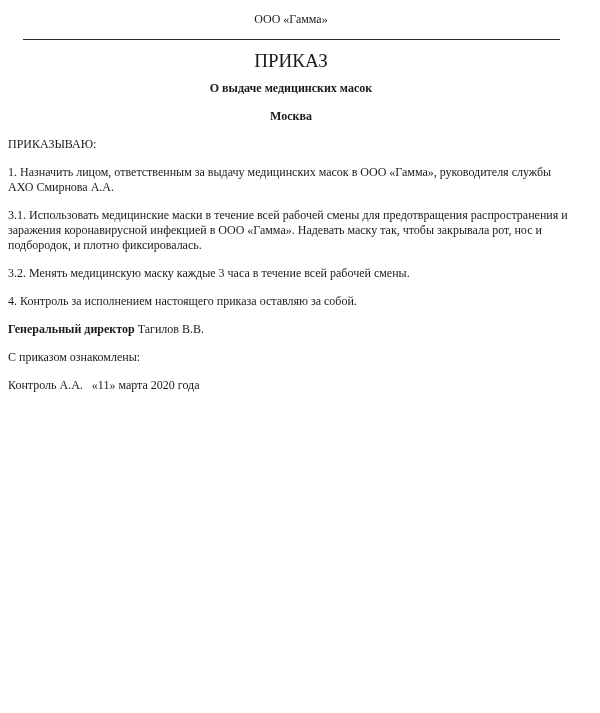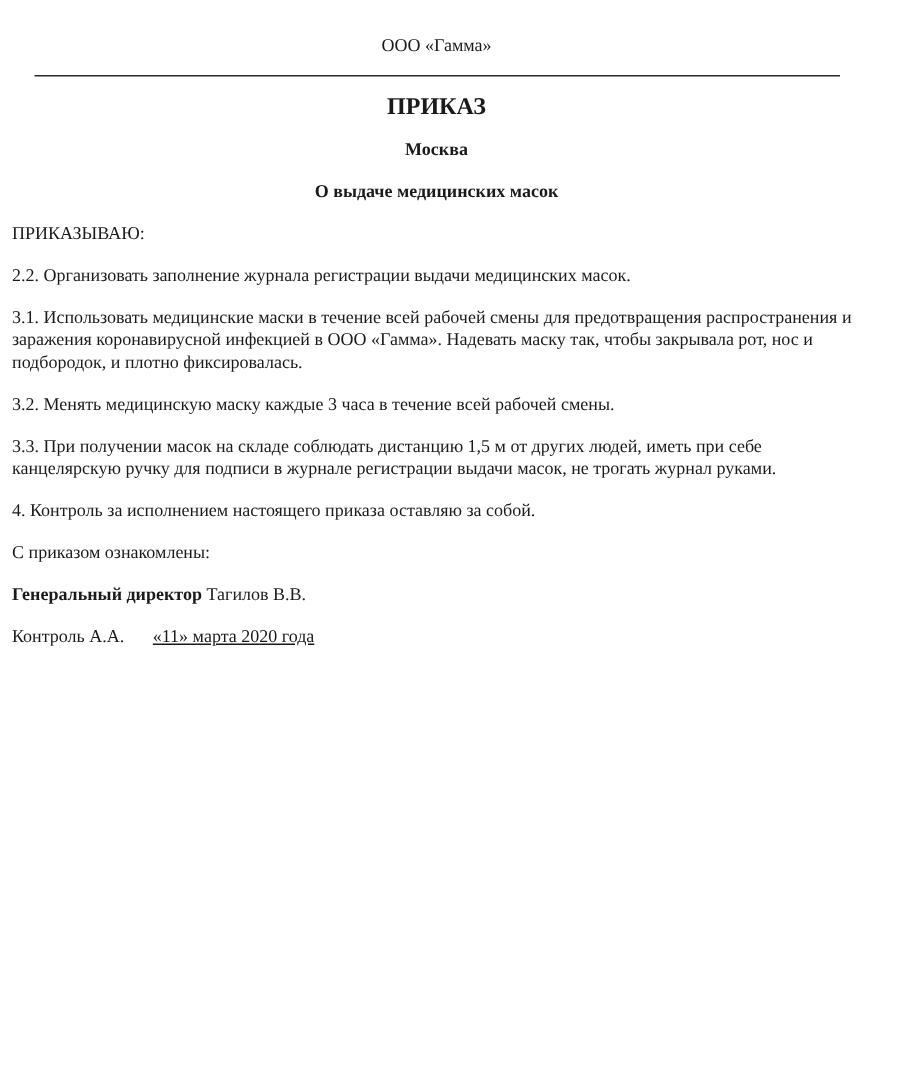--- a/index.html
+++ b/index.html
@@ -13,70 +13,69 @@
   .doc {
     width: 600px;
     height: 713px;
     padding: 8px 26px 8px 8px;
     font-family: "Liberation Serif", "DejaVu Serif", serif;
     font-size: 12px;
     line-height: 15px;
     color: #1a1a1a;
   }
   .doc p { margin: 13px 0 0 0; }
-  .doc p.first { margin-top: 15px; }
+  .doc p.first { margin-top: 4px; }
   .center { text-align: center; }
   .bold { font-weight: bold; }
   .caption { margin-top: 2px; }
   .rule {
     height: 0;
     border-bottom: 1px solid #2a2a2a;
     width: 537px;
     margin: 12px auto 0 auto;
   }
   .doc-title {
-    font-size: 16px;
-    font-weight: bold;
+    font-size: 19px;
+    font-weight: normal;
     margin-top: 15px;
   }
   .subject { margin-top: 15px; }
   .city { margin-top: 15px; }
-  .ack-date { margin-left: 16px; text-decoration: underline; }
+  .ack-date { margin-left: 6px; }
 </style>
 </head>
 <body>
 
 <div class="doc">
 
   <p class="center first">ООО «Гамма»</p>
 
   <div class="rule"></div>
 
 
   <p class="center doc-title">ПРИКАЗ</p>
 
 
+  <p class="center bold subject">О выдаче медицинских масок</p>
+
   <p class="center bold city">Москва</p>
-
-  <p class="center bold subject">О выдаче медицинских масок</p>
 
 
   <p>ПРИКАЗЫВАЮ:</p>
 
-  <p>2.2. Организовать заполнение журнала регистрации выдачи медицинских масок.</p>
+  <p>1. Назначить лицом, ответственным за выдачу медицинских масок в ООО «Гамма», руководителя службы АХО Смирнова А.А.</p>
   <p>3.1. Использовать медицинские маски в течение всей рабочей смены для предотвращения распространения и заражения коронавирусной инфекцией в ООО «Гамма». Надевать маску так, чтобы закрывала рот, нос и подбородок, и плотно фиксировалась.</p>
   <p>3.2. Менять медицинскую маску каждые 3 часа в течение всей рабочей смены.</p>
-  <p>3.3. При получении масок на складе соблюдать дистанцию 1,5 м от других людей, иметь при себе канцелярскую ручку для подписи в журнале регистрации выдачи масок, не трогать журнал руками.</p>
   <p>4. Контроль за исполнением настоящего приказа оставляю за собой.</p>
-
-  <p>С приказом ознакомлены:</p>
 
   <p>
     <span class="bold">Генеральный директор</span>
     <span>Тагилов В.В.</span>
   </p>
+
+  <p>С приказом ознакомлены:</p>
 
   <p>
     <span>Контроль А.А.</span>
     <span class="ack-date">«11» марта 2020 года</span>
   </p>
 
 </div>
 
 </body></html>

